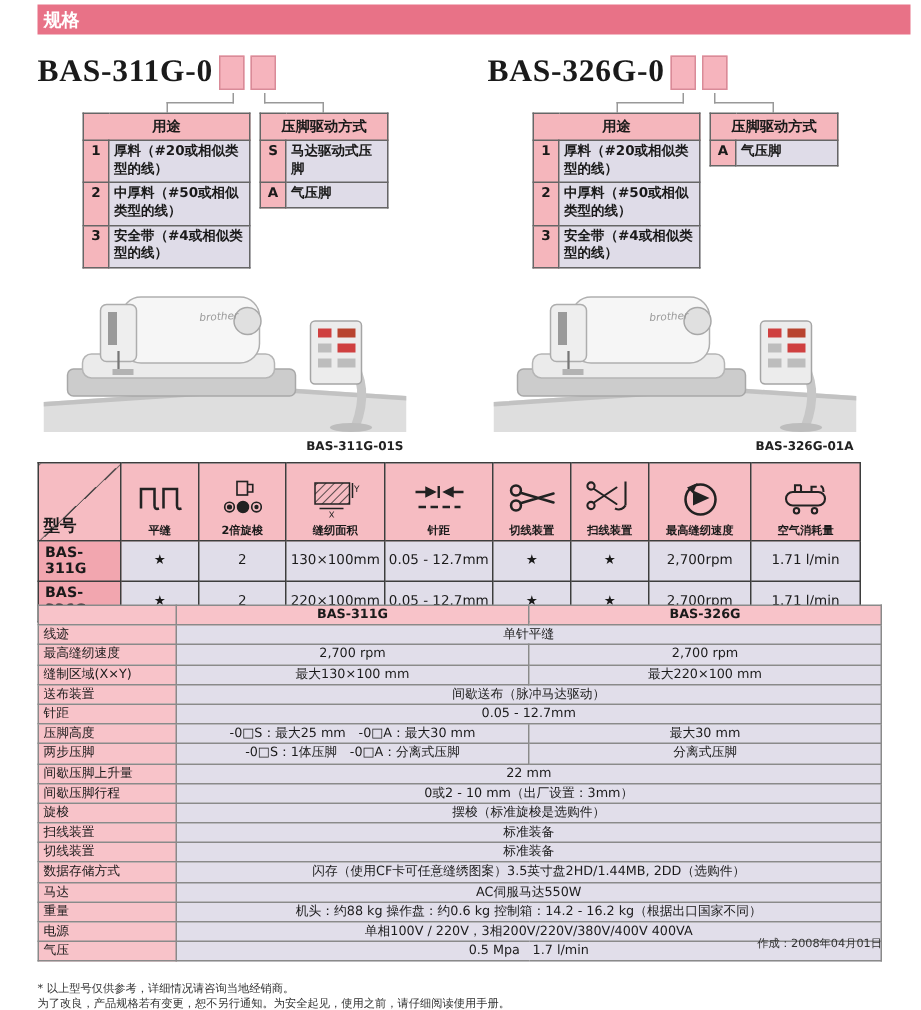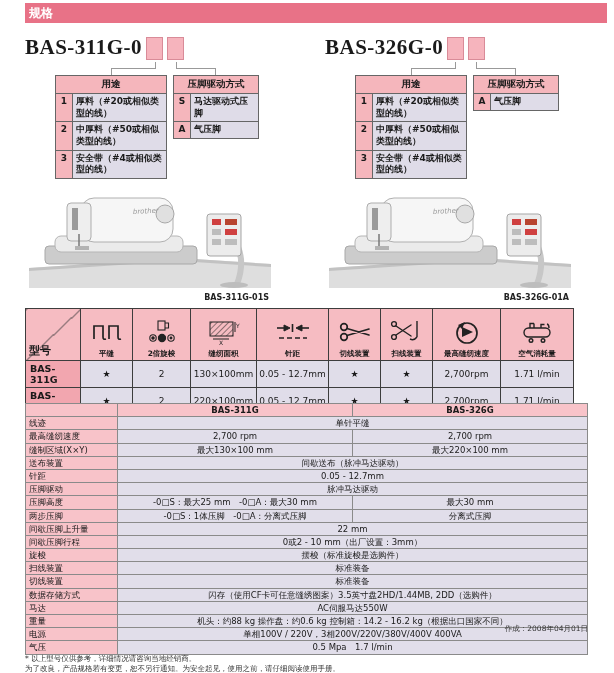--- a/index.html
+++ b/index.html
@@ -405,24 +405,20 @@
           </tr>
           <tr>
             <td class="dt-label">送布装置</td>
             <td colspan="2" class="dt-value">间歇送布（脉冲马达驱动）</td>
           </tr>
           <tr>
             <td class="dt-label">针距</td>
             <td colspan="2" class="dt-value">0.05 - 12.7mm</td>
           </tr>
           <tr>
-            <td class="dt-label">压脚驱动</td>
-            <td colspan="2" class="dt-value">脉冲马达驱动</td>
-          </tr>
-          <tr>
             <td class="dt-label">压脚高度</td>
             <td class="dt-value">-0□S：最大25 mm　-0□A：最大30 mm</td>
             <td class="dt-value">最大30 mm</td>
           </tr>
           <tr>
             <td class="dt-label">两步压脚</td>
             <td class="dt-value">-0□S：1体压脚　-0□A：分离式压脚</td>
             <td class="dt-value">分离式压脚</td>
           </tr>
           <tr>

